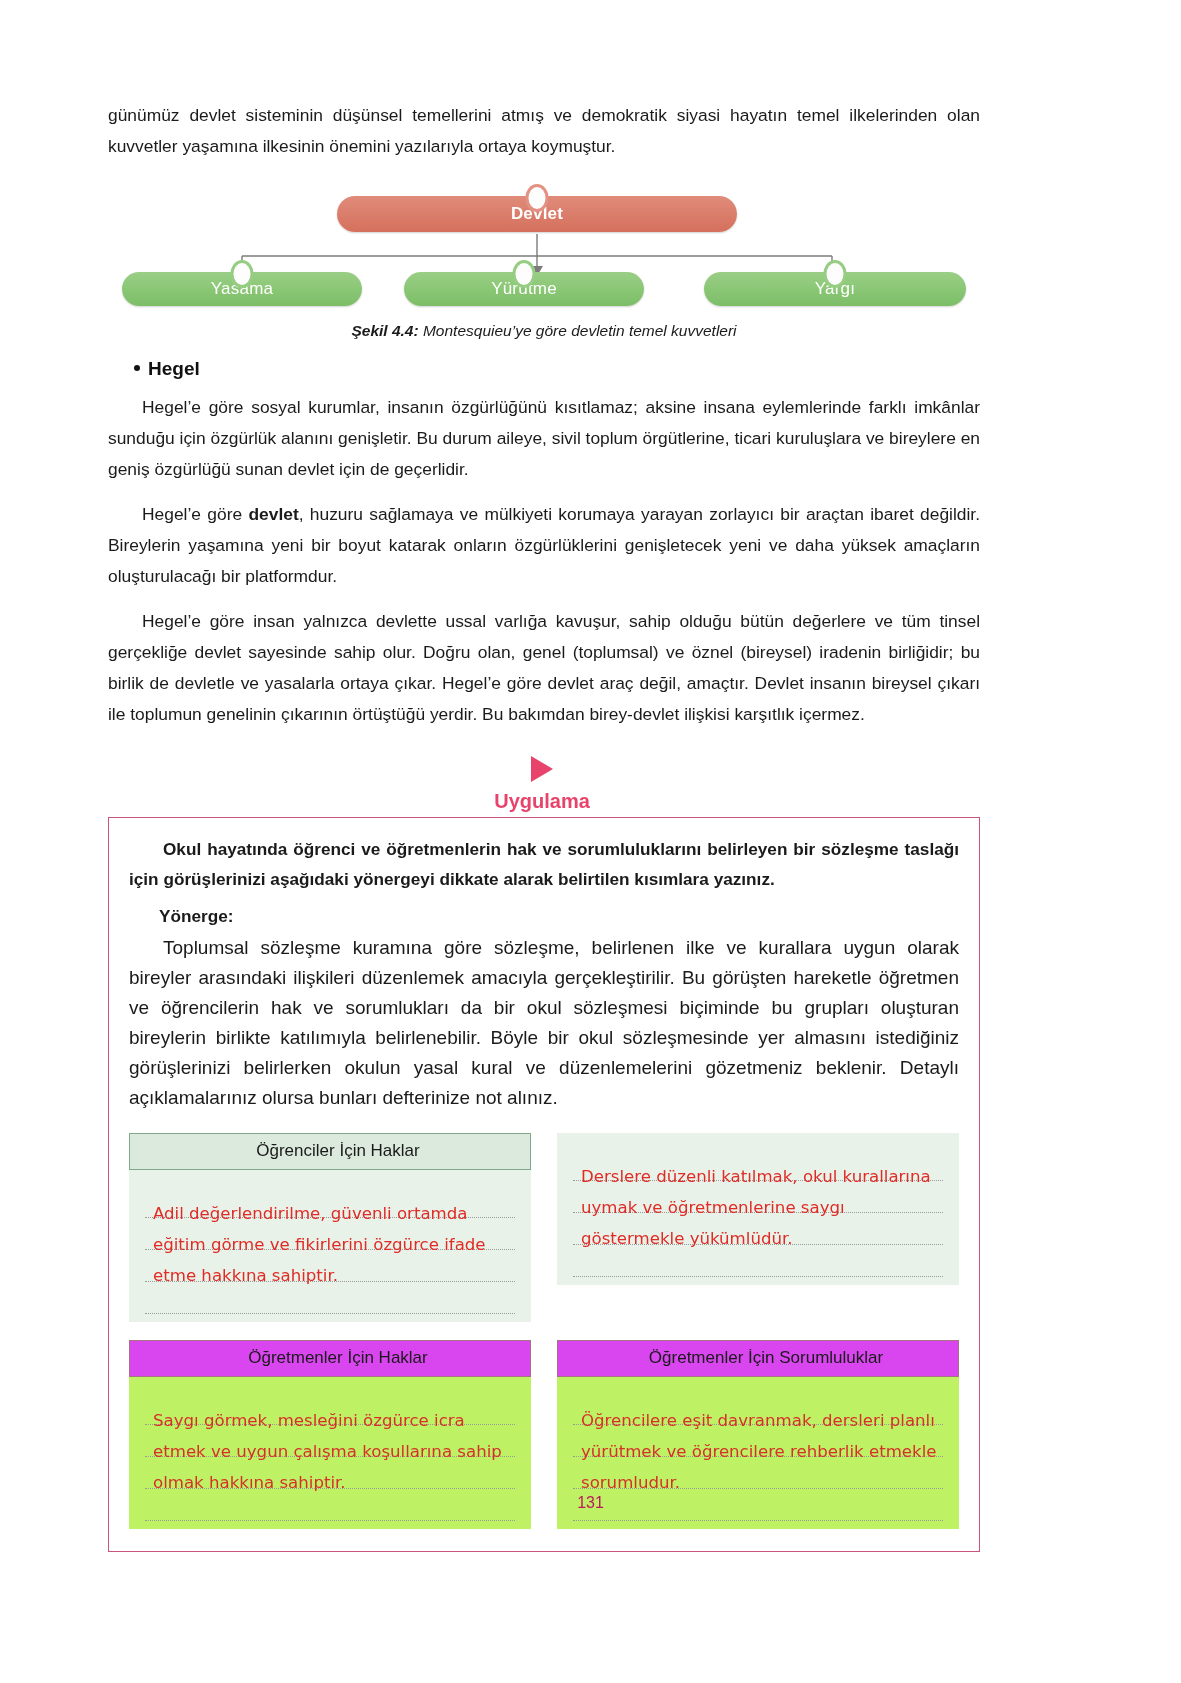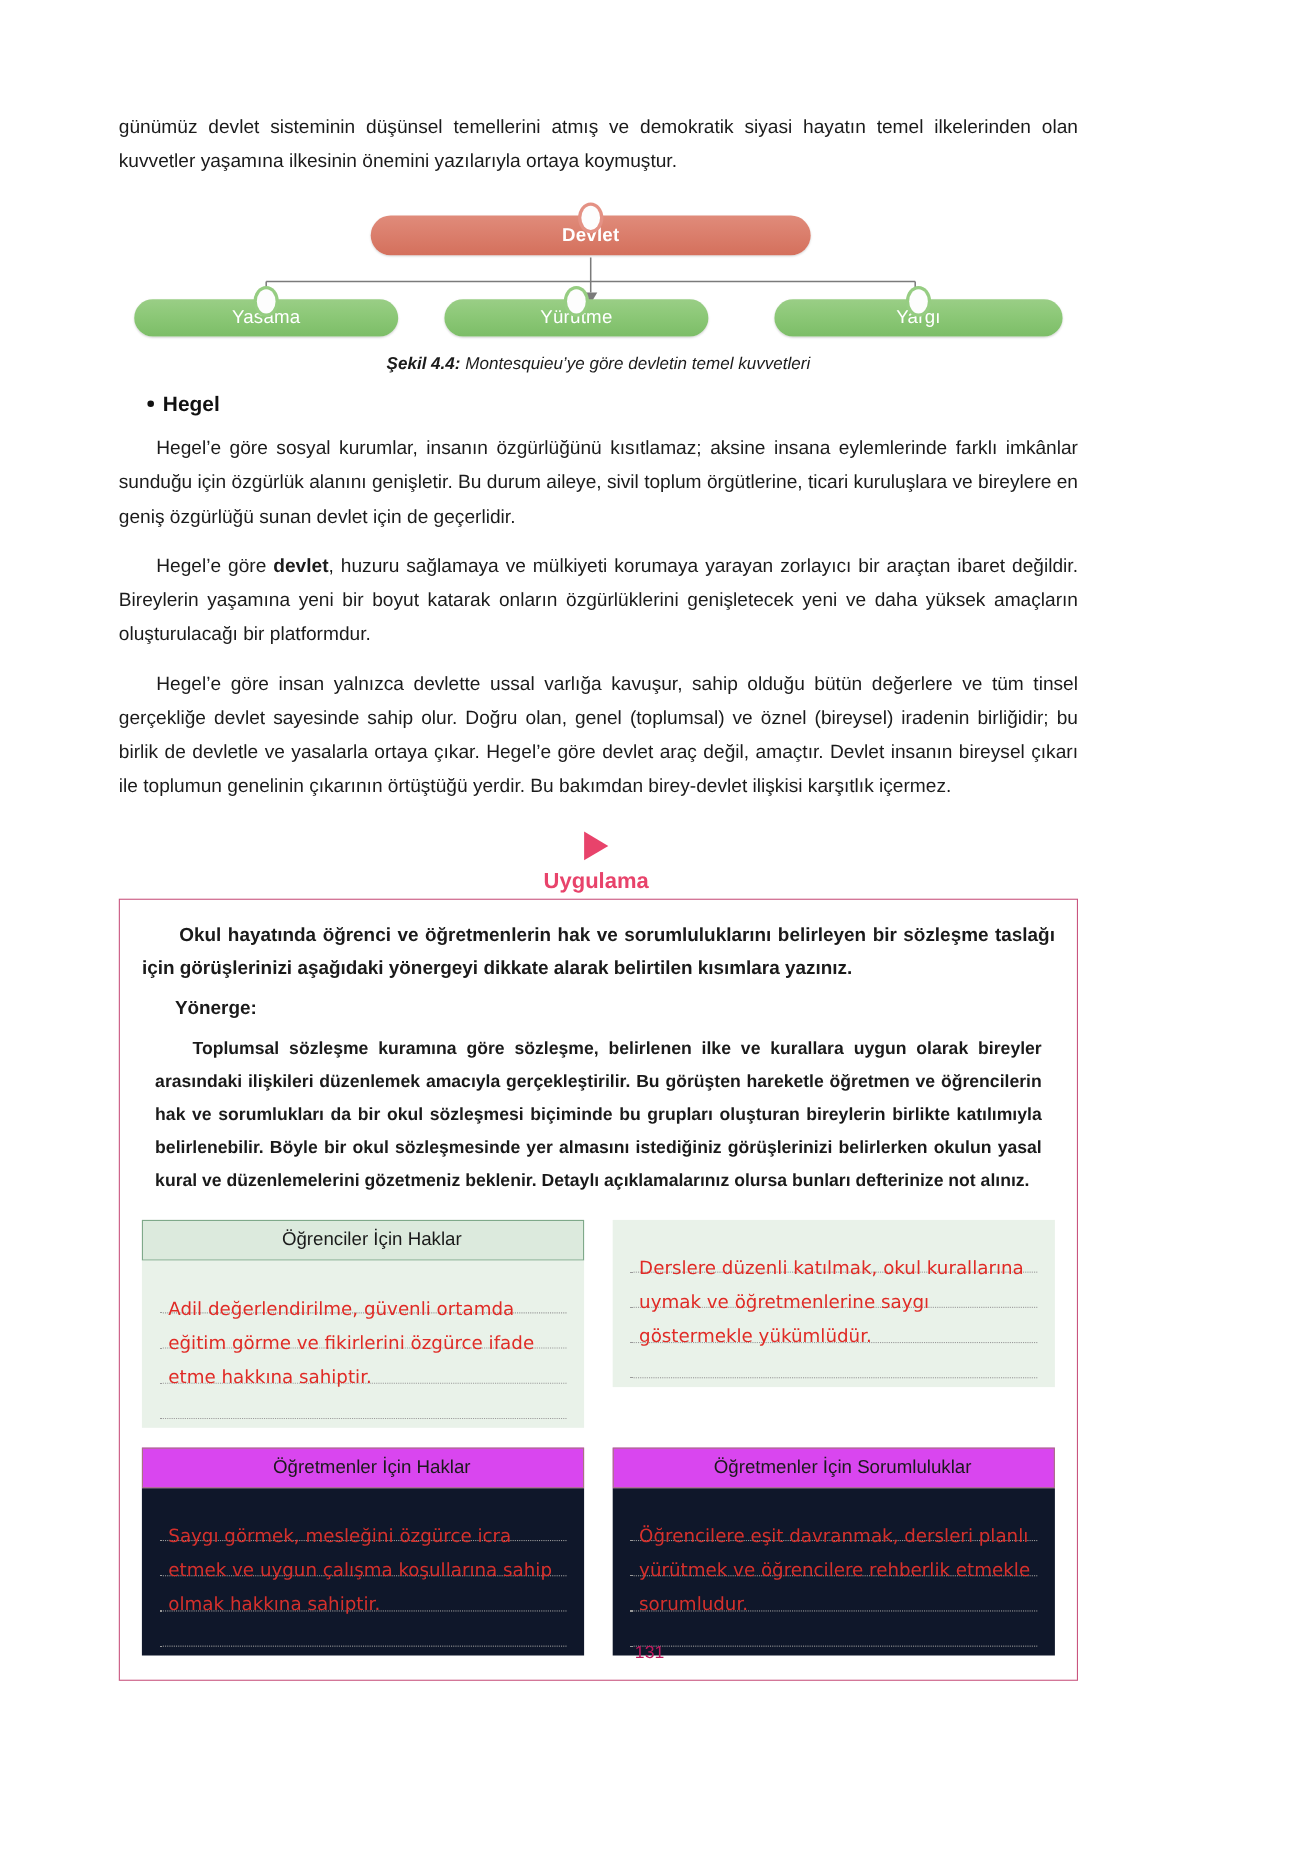--- a/index.html
+++ b/index.html
@@ -159,26 +159,25 @@
     text-align: justify;
     text-indent: 34px;
     margin: 0;
   }
   .yonerge-label {
     font-size: 17.2px;
     font-weight: bold;
     margin: 12px 0 6px 30px;
   }
   .yonerge-body {
-    font-size: 16px;
+    font-size: 19px;
     line-height: 30px;
     text-align: justify;
     text-indent: 34px;
-    margin: 12px;
-    font-weight: bold;
+    margin: 0;
   }
 
   
   .ans-grid {
     display: grid;
     grid-template-columns: 1fr 1fr;
     column-gap: 26px;
     row-gap: 18px;
     margin-top: 20px;
   }
@@ -198,21 +197,21 @@
     padding: 16px 32px 8px 16px;
     box-sizing: border-box;
     position: relative;
     overflow: hidden;
   }
   .ans-card.teacher .ans-title {
     border: 1px solid #a87282;
     background: #d946ef;
   }
   .ans-card.teacher .ans-body {
-    background: #0f172a;
+    background: #bef264;
   }
   .rules {
     position: absolute;
     left: 16px; right: 16px; top: 16px;
   }
   .rule {
     border-bottom: 1.6px dotted #9a9a9a;
     height: 31px;
   }
   .ans-text {

